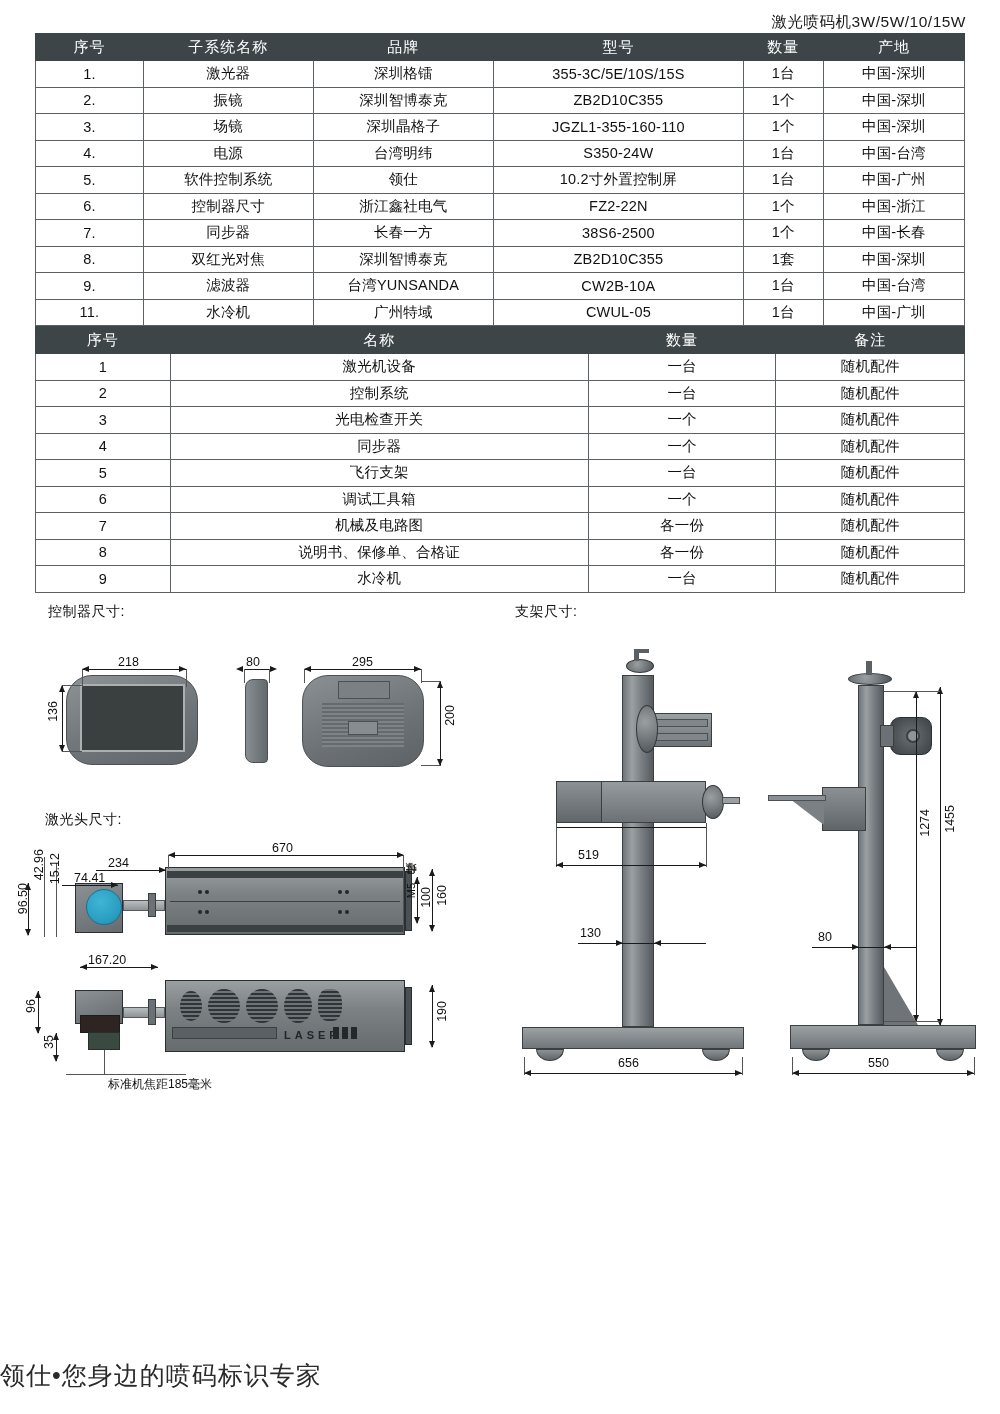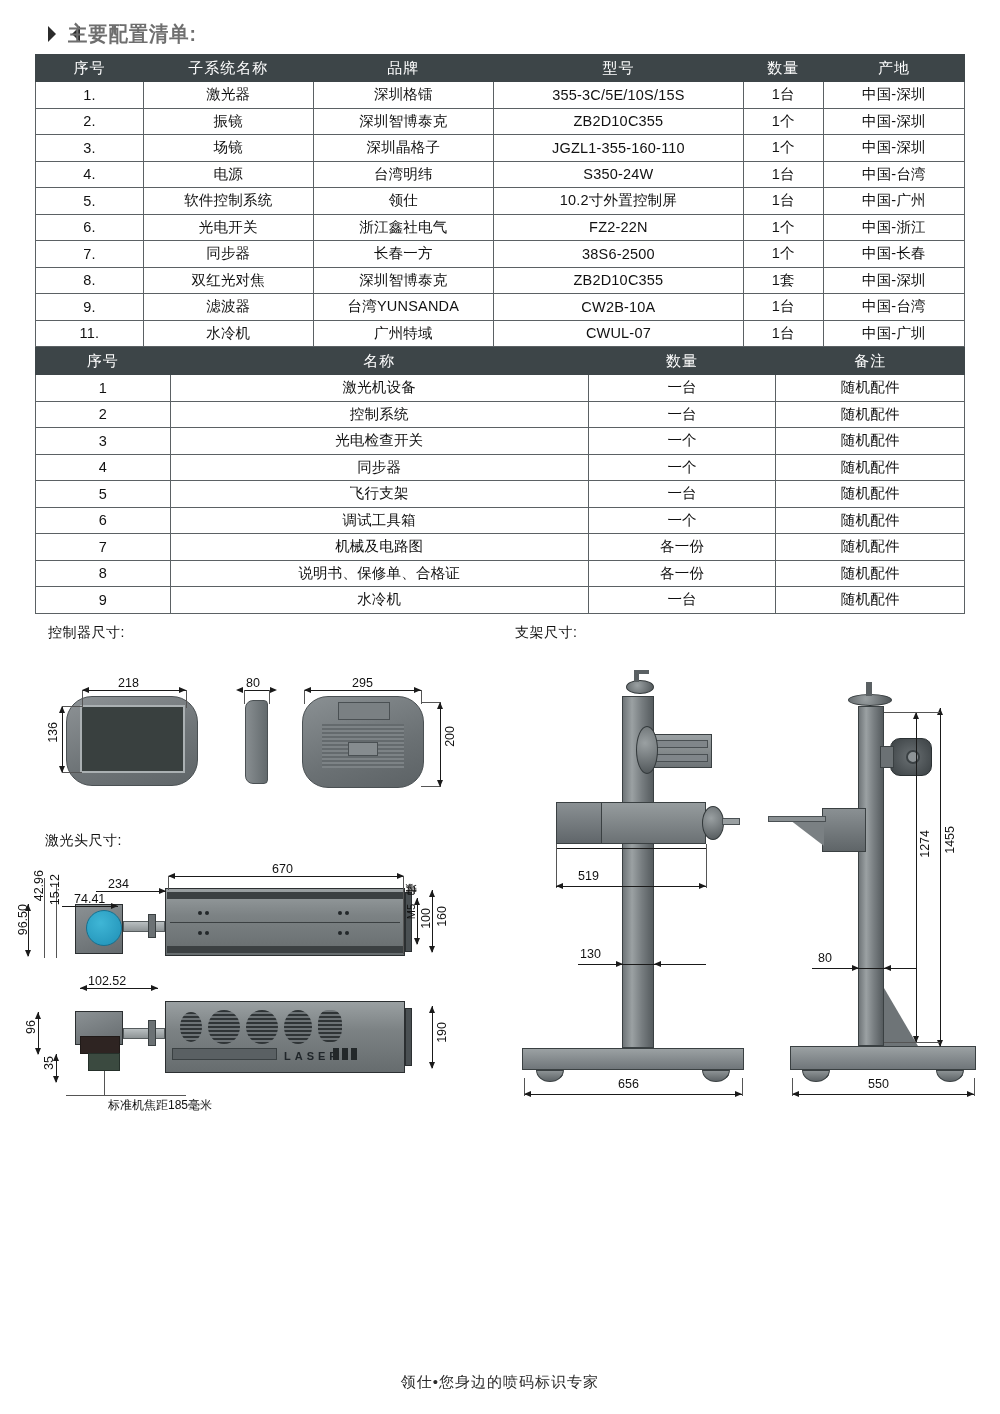--- a/index.html
+++ b/index.html
@@ -177,35 +177,32 @@
     border: 1px solid #2b3133;
   }
   .br-tri {
     position: absolute; width: 0; height: 0;
     border-style: solid;
   }
 
   
   .footer {
     position: absolute; bottom: 22px; left: 0; width: 1000px;
-    text-align: center; font-size: 15px; color: #2a2a2a; letter-spacing: 1px;
+    font-size: 25px; color: #2a2a2a; letter-spacing: 1px;
   }
 </style>
 </head>
 <body>
 
 <div class="page">
 
   <div class="header">
+    <div class="header-sub">激光喷码机3W/5W/10/15W</div>
   </div>
 
-  <div class="sec-head">
-    <span class="diamond"></span>
-    <span class="sec-title">主要配置清单:</span>
-  </div>
 
   <table class="tbl t1">
     <colgroup>
         <col class="c1">
         <col class="c2">
         <col class="c3">
         <col class="c4">
         <col class="c5">
         <col class="c6">
       </colgroup>
@@ -255,21 +252,21 @@
         <tr>
           <td>5.</td>
           <td>软件控制系统</td>
           <td>领仕</td>
           <td>10.2寸外置控制屏</td>
           <td>1台</td>
           <td>中国-广州</td>
         </tr>
         <tr>
           <td>6.</td>
-          <td>光电开关</td>
+          <td>控制器尺寸</td>
           <td>浙江鑫社电气</td>
           <td>FZ2-22N</td>
           <td>1个</td>
           <td>中国-浙江</td>
         </tr>
         <tr>
           <td>7.</td>
           <td>同步器</td>
           <td>长春一方</td>
           <td>38S6-2500</td>
@@ -289,21 +286,21 @@
           <td>滤波器</td>
           <td>台湾YUNSANDA</td>
           <td>CW2B-10A</td>
           <td>1台</td>
           <td>中国-台湾</td>
         </tr>
         <tr>
           <td>11.</td>
           <td>水冷机</td>
           <td>广州特域</td>
-          <td>CWUL-07</td>
+          <td>CWUL-05</td>
           <td>1台</td>
           <td>中国-广圳</td>
         </tr>
       </tbody>
   </table>
 
 
   <table class="tbl t2">
     <colgroup>
         <col class="d1">
@@ -495,21 +492,21 @@
 
     <div class="lh-head" style="left:75px; top:395px; width:48px; height:34px;"></div>
     <div style="position:absolute; left:80px; top:420px; width:40px; height:18px; background:#2e2422; border:1px solid #201a18;"></div>
     <div style="position:absolute; left:88px; top:437px; width:32px; height:18px; background:#3b4a40; border:1px solid #25302a;"></div>
     <div class="lh-tube" style="left:123px; top:412px; width:42px; height:11px;"></div>
     <div style="position:absolute; left:148px; top:404px; width:8px; height:26px; background:#6b7174; border:1px solid #3a4042;"></div>
 
     <div class="ln h" style="left:80px; top:372px; width:78px;"></div>
     <div class="arrowL" style="left:80px; top:369px;"></div>
     <div class="arrowR" style="left:151px; top:369px;"></div>
-    <div class="dim" style="left:88px; top:358px;">102.52</div>
+    <div class="dim" style="left:88px; top:358px;">167.20</div>
 
     <div class="ln v" style="left:38px; top:396px; height:42px;"></div>
     <div class="arrowU" style="left:35px; top:396px;"></div>
     <div class="arrowD" style="left:35px; top:432px;"></div>
     <div class="dim v" style="left:24px; top:404px;">96</div>
 
     <div class="ln v" style="left:56px; top:438px; height:28px;"></div>
     <div class="arrowU" style="left:53px; top:438px;"></div>
     <div class="arrowD" style="left:53px; top:460px;"></div>
     <div class="dim v" style="left:42px; top:440px;">35</div>

